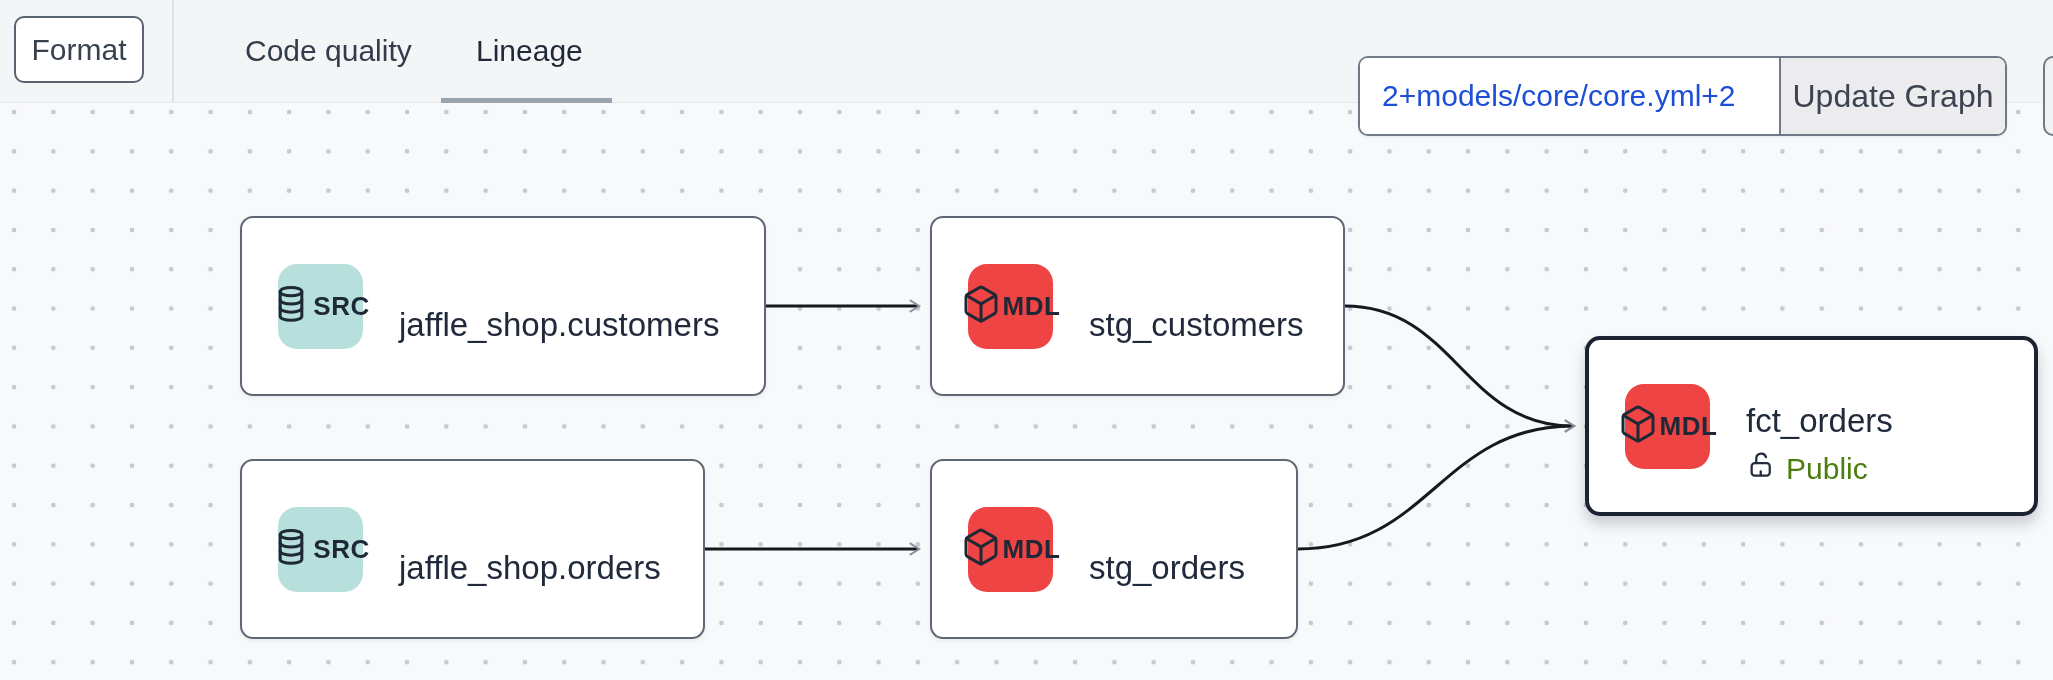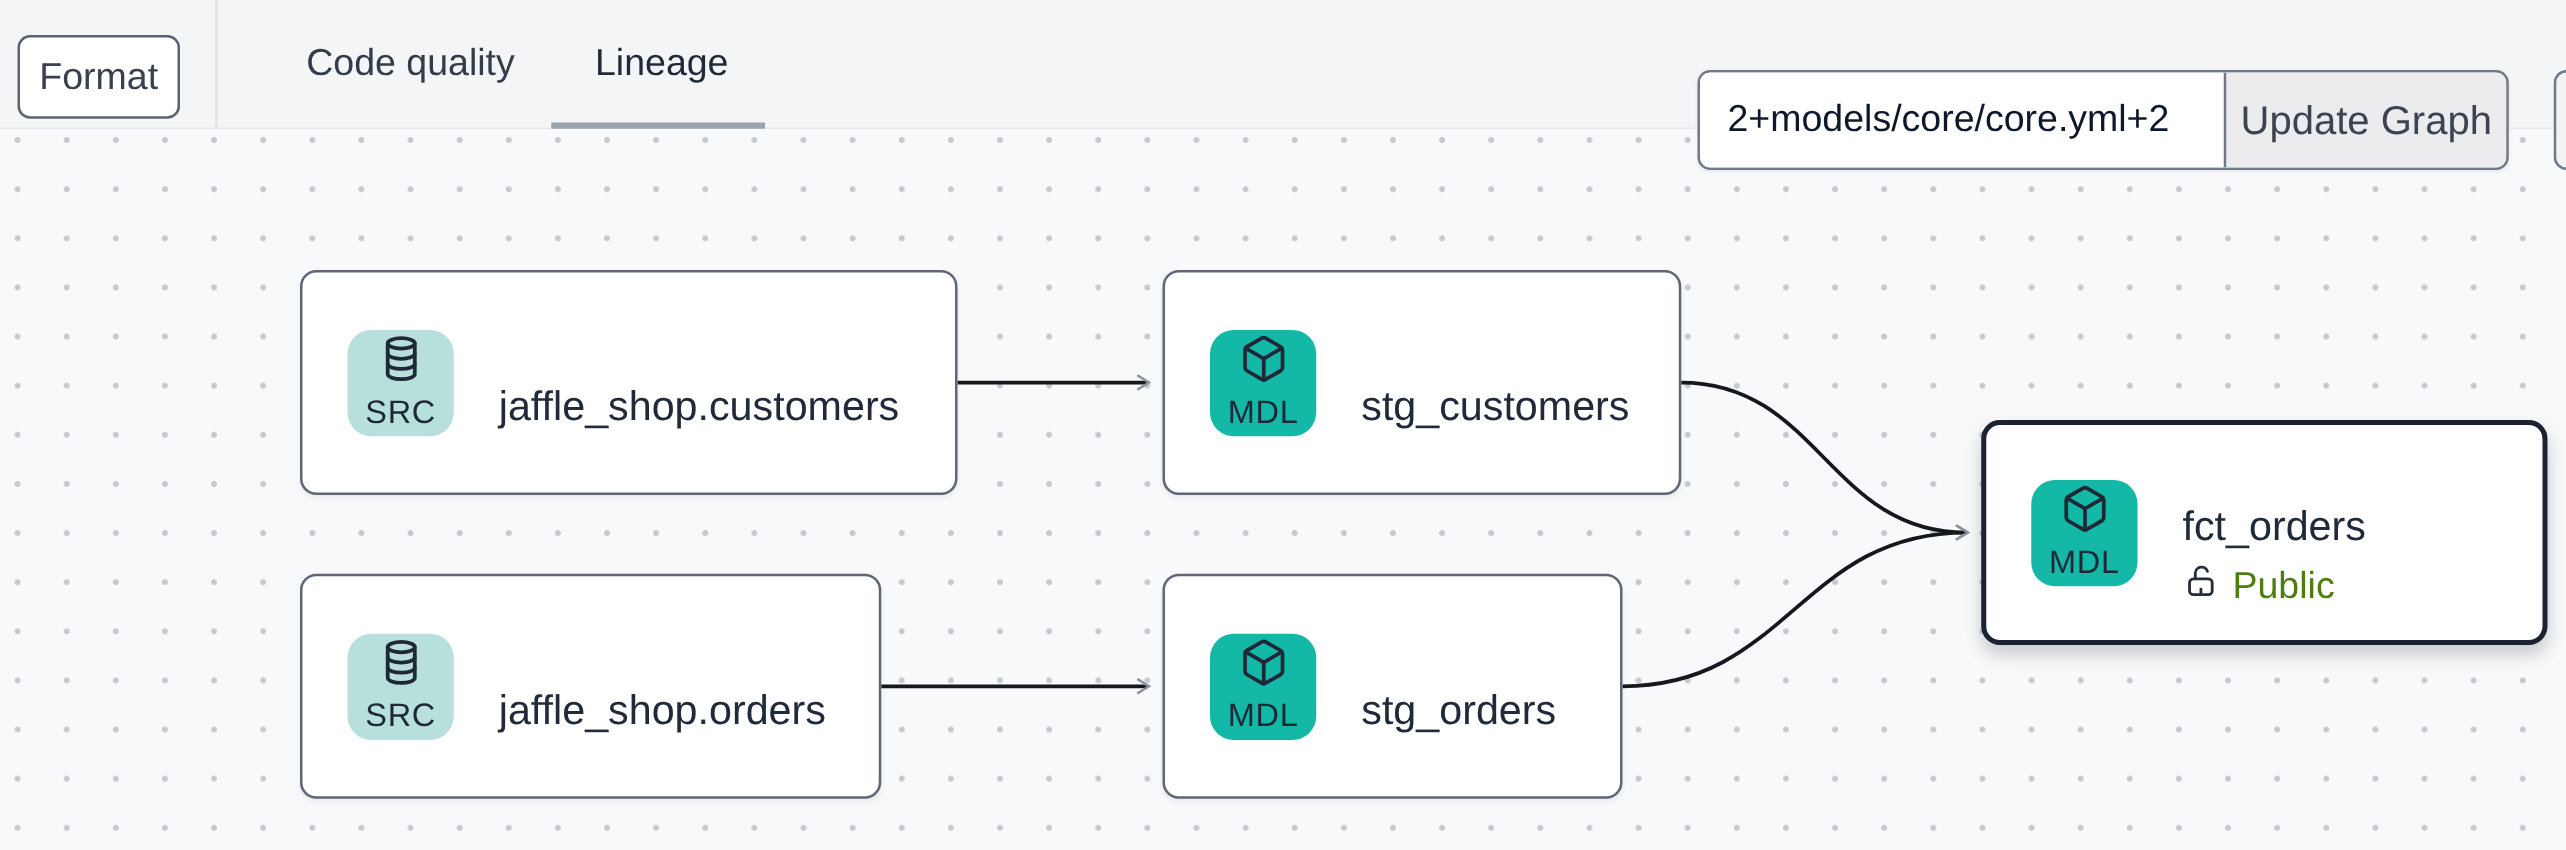--- a/index.html
+++ b/index.html
@@ -3,21 +3,21 @@
 <meta charset="utf-8">
 <style>
   * { margin:0; padding:0; box-sizing:border-box; }
   html,body { width:2053px; height:680px; overflow:hidden;
     font-family:"Liberation Sans", sans-serif; background:#f8f9fa; }
   #app { position:relative; width:2053px; height:680px; }
 
   
   #header { position:absolute; left:0; top:0; width:2053px; height:103px;
     background:#f4f5f6; border-bottom:1px solid #e7e8eb; }
-  #format-btn { position:absolute; left:14px; top:28px; width:130px; height:67px;
+  #format-btn { position:absolute; left:14px; top:16px; width:130px; height:67px;
     background:#ffffff; border:2px solid #5a6372; border-radius:10px;
     font-size:30px; color:#39414f; display:flex; align-items:center; justify-content:center;
     cursor:pointer; }
   #header-divider { position:absolute; left:172px; top:0; width:2px; height:102px; background:#e1e2e6; }
   .tab { position:absolute; top:0; height:102px; display:flex; align-items:center;
     font-size:30px; cursor:pointer; }
   #tab-code-quality { left:245px; color:#333c4a; }
   #tab-lineage { left:476px; color:#1f2937; }
   #tab-underline { position:absolute; left:441px; top:98px; width:171px; height:5px; background:#9ba3ae; }
 
@@ -28,39 +28,39 @@
     background-size:39.3px 39.3px; background-position:-5.6px -11.6px; }
   #edge-layer { position:absolute; left:0; top:0; width:2053px; height:576px; }
 
   
   .node { position:absolute; background:#ffffff; border:2px solid #5f6775; border-radius:13px;
     display:flex; align-items:center; padding-left:36px; cursor:pointer;
     box-shadow:0 2px 4px rgba(30,40,60,0.07); }
   .node.selected { border:4px solid #1b2231; border-radius:15px;
     box-shadow:0 8px 14px rgba(30,40,60,0.22); }
   .badge { width:85px; height:85px; border-radius:19px; flex:0 0 85px;
-    display:flex; flex-direction:column; align-items:center; justify-content:center; gap:2px; }
+    display:flex; flex-direction:row; align-items:center; justify-content:center; gap:2px;font-weight:bold; }
   .badge-SRC { background:#b7e0dc; }
-  .badge-MDL { background:#14b8a6; }
+  .badge-MDL { background:#ef4444; }
   .badge svg { width:40px; height:40px; stroke:#1e2836; fill:none;
     stroke-width:1.8; stroke-linecap:round; stroke-linejoin:round; }
   .badge-type { font-size:26px; color:#1e2836; letter-spacing:0.5px; }
   .node-text { margin-left:36px; display:flex; flex-direction:column; justify-content:center;margin-top:37px; }
   .node-label { font-size:33px; color:#202a3a; white-space:nowrap; }
   .node-sub { display:flex; align-items:center; gap:10px; margin-top:10px; }
   .node-sub svg { width:30px; height:30px; stroke:#242d3d; fill:none;
     stroke-width:1.8; stroke-linecap:round; stroke-linejoin:round; }
   .node-sub span { font-size:30px; color:#4d7c0f; }
 
   
   #selector-group { position:absolute; left:1358px; top:56px; width:649px; height:80px;
     border:2px solid #717987; border-radius:10px; background:#ffffff;
     display:flex; overflow:hidden; box-shadow:0 1px 3px rgba(30,40,60,0.08); }
   #selector-input { width:419px; height:100%; border:none; outline:none; background:#ffffff;
-    font-family:"Liberation Sans", sans-serif; font-size:30px; color:#0f172a; padding:0 22px; }
+    font-family:"Liberation Sans", sans-serif; font-size:30px; color:#1d4ed8; padding:0 22px; }
   #update-graph-btn { flex:1; border:none; border-left:2px solid #717987; background:#ececee;
     font-family:"Liberation Sans", sans-serif; font-size:32px; color:#3c4452; cursor:pointer; }
   #partial-btn { position:absolute; left:2043px; top:56px; width:60px; height:80px;
     border:2px solid #717987; border-radius:10px; background:#f1f2f3; cursor:pointer; }
 </style>
 </head>
 <body>
 
 <div id="app">
 

